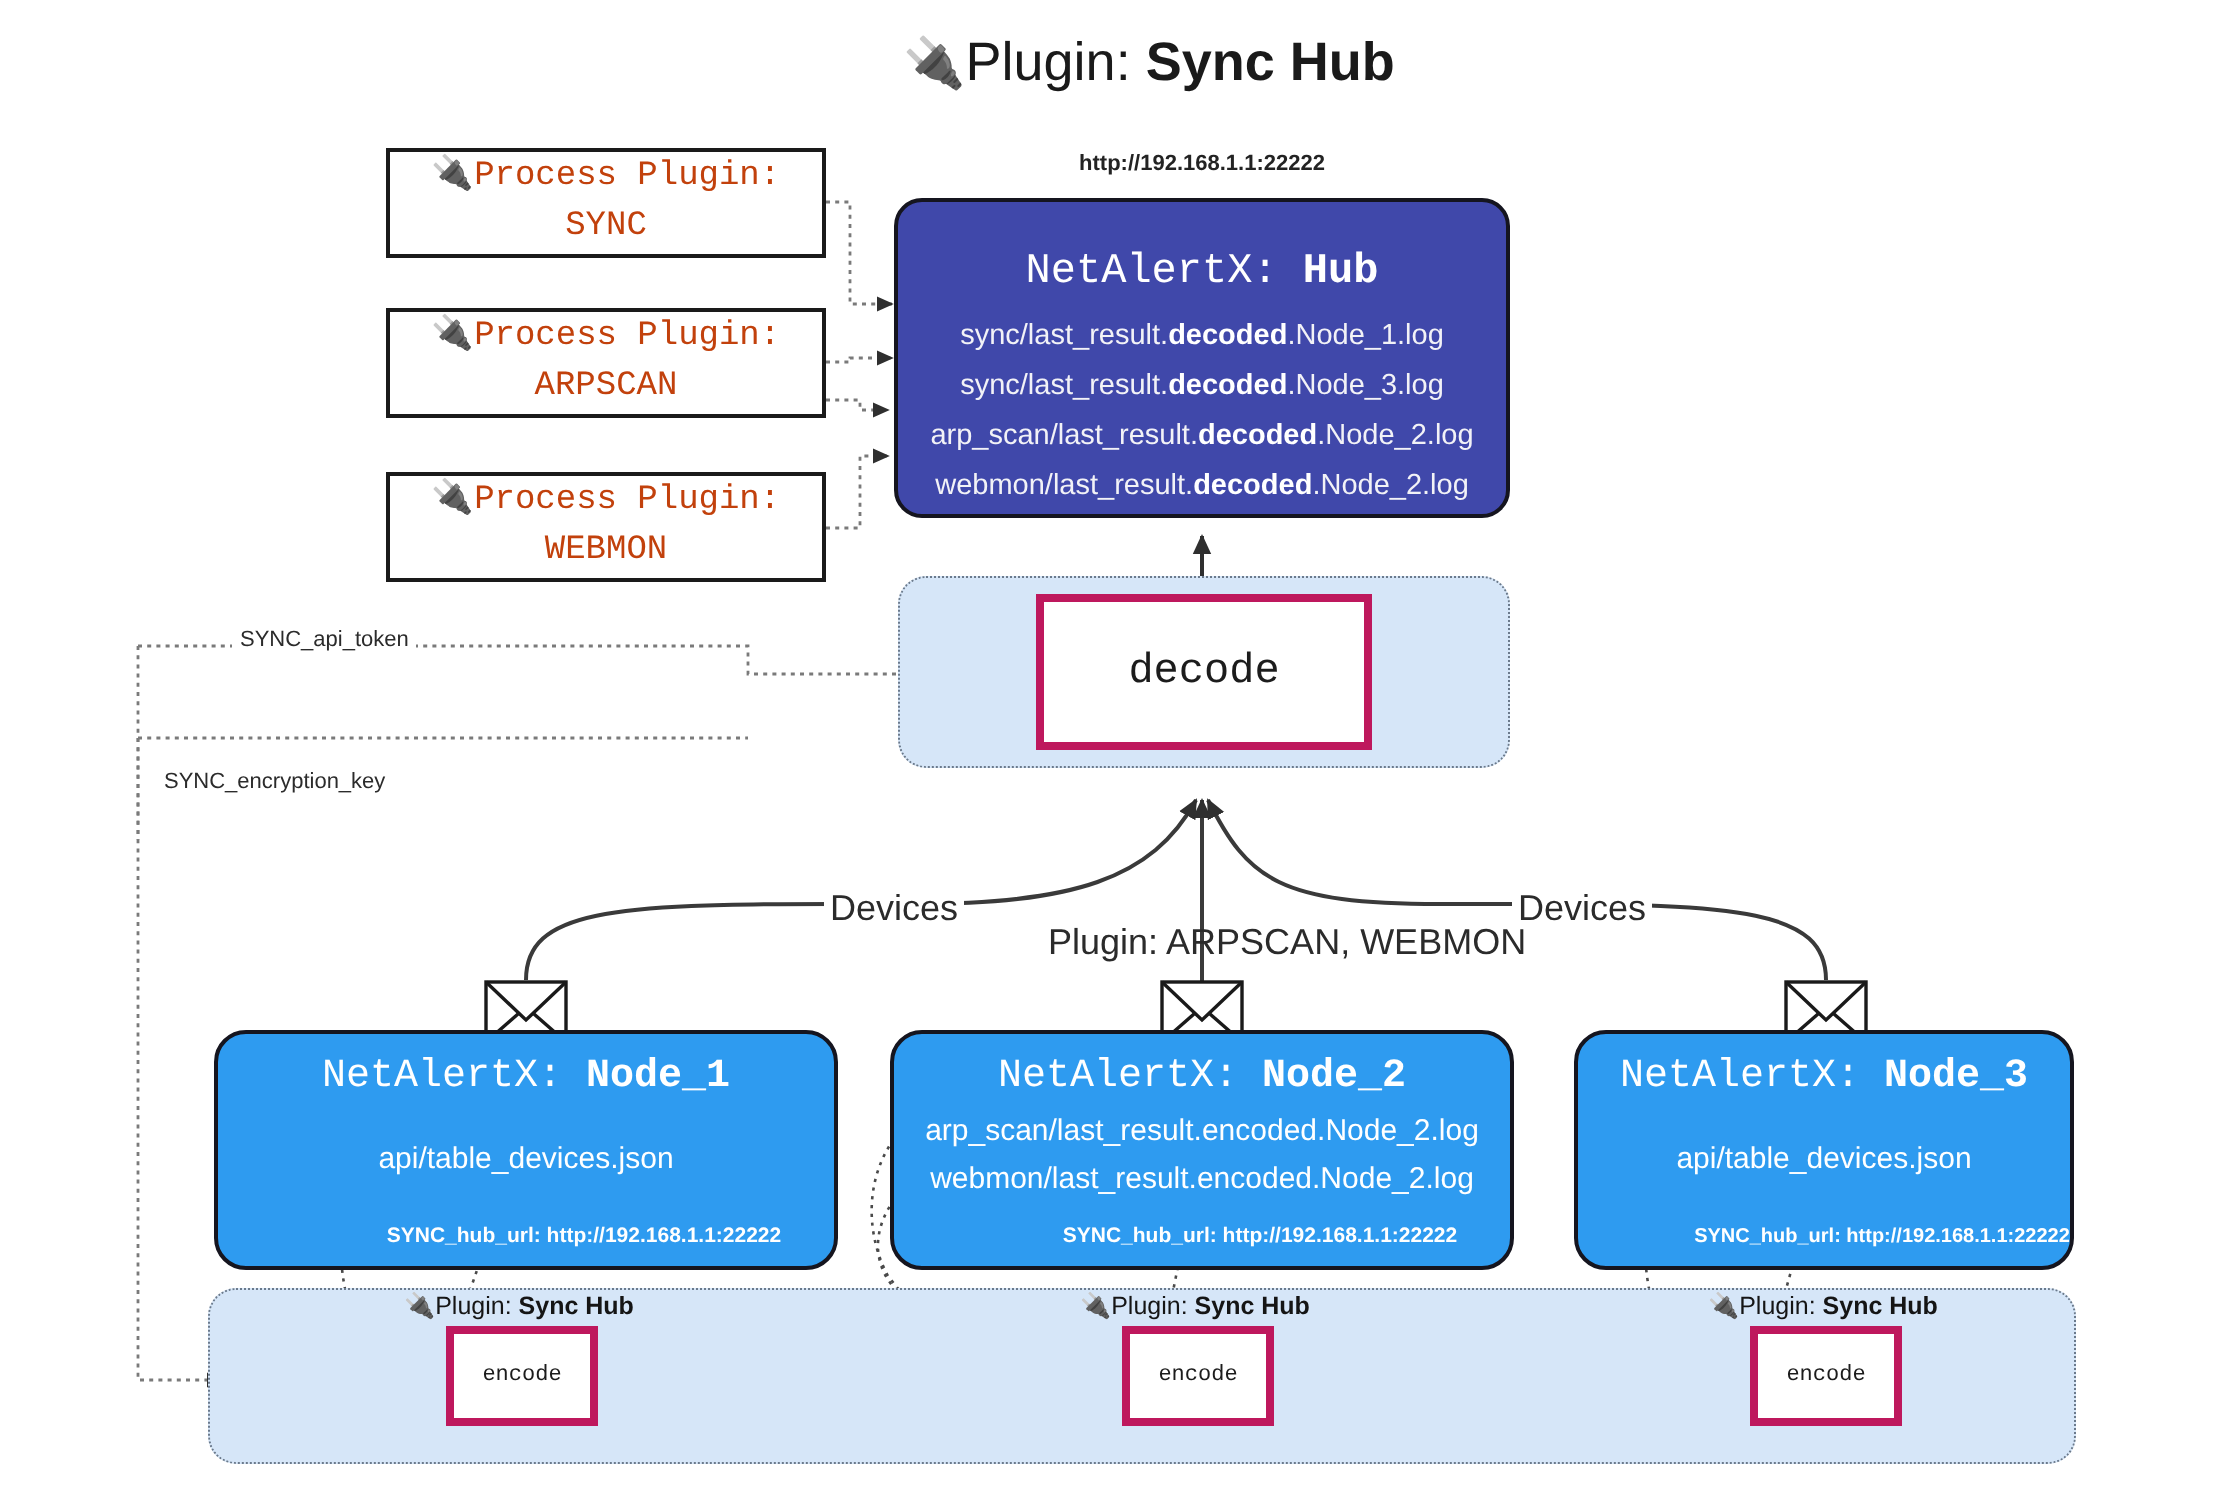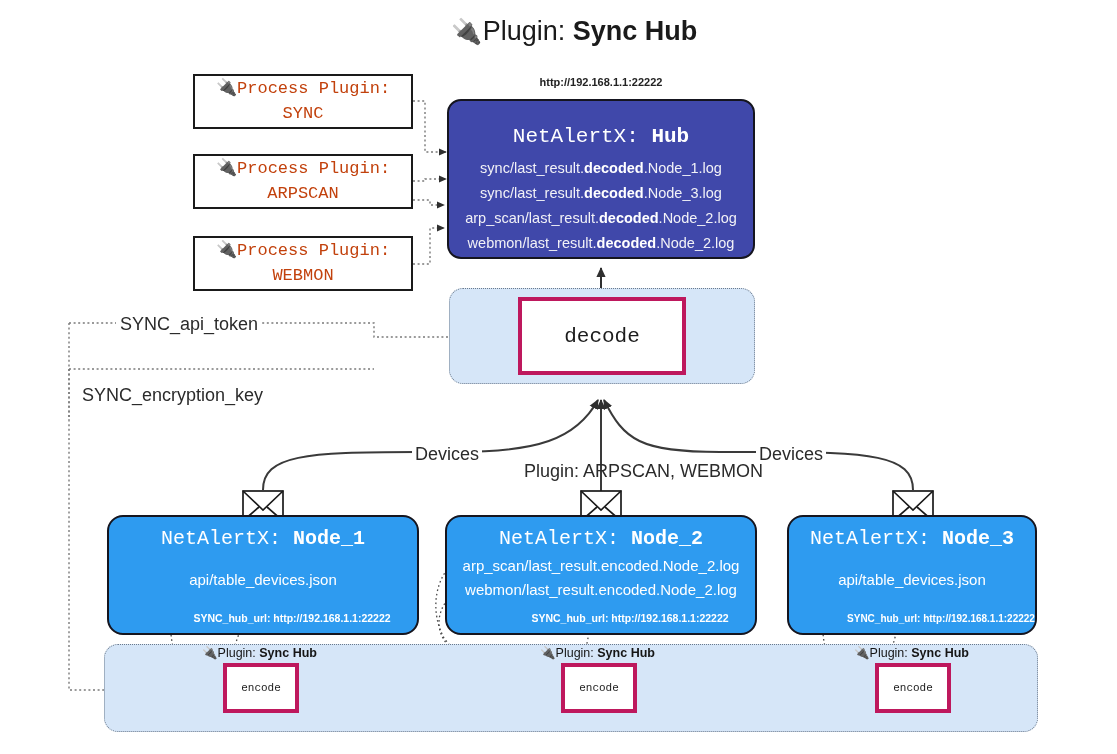--- a/index.html
+++ b/index.html
@@ -54,21 +54,21 @@
        width:100%;text-align:center;}
   .nodebox .nfoot{position:absolute;left:0;width:100%;text-align:center;
        font-size:10.5px;color:#ffffff;white-space:nowrap;font-weight:600;padding-left:29px;}
 
   
   .edgelabel{position:absolute;font-size:18px;color:#2b2b2b;white-space:nowrap;
        background:#ffffff;padding:0 3px;}
   .edgelabel.nobg{background:transparent;}
   .pluglabel{position:absolute;font-size:12.5px;color:#151515;white-space:nowrap;}
   .pluglabel b{font-weight:bold;}
-  .tokenlabel{position:absolute;font-size:18px;color:#2b2b2b;white-space:nowrap;
+  .tokenlabel{position:absolute;font-size:11px;color:#2b2b2b;white-space:nowrap;
        background:#ffffff;padding:0 4px;}
 </style>
 </head>
 <body>
 
 <div id="canvas">
 
   <svg class="layer">
     <defs>
       <marker id="arrowSolid" markerWidth="9" markerHeight="9" refX="7.5" refY="4.2" orient="auto" markerUnits="userSpaceOnUse">

